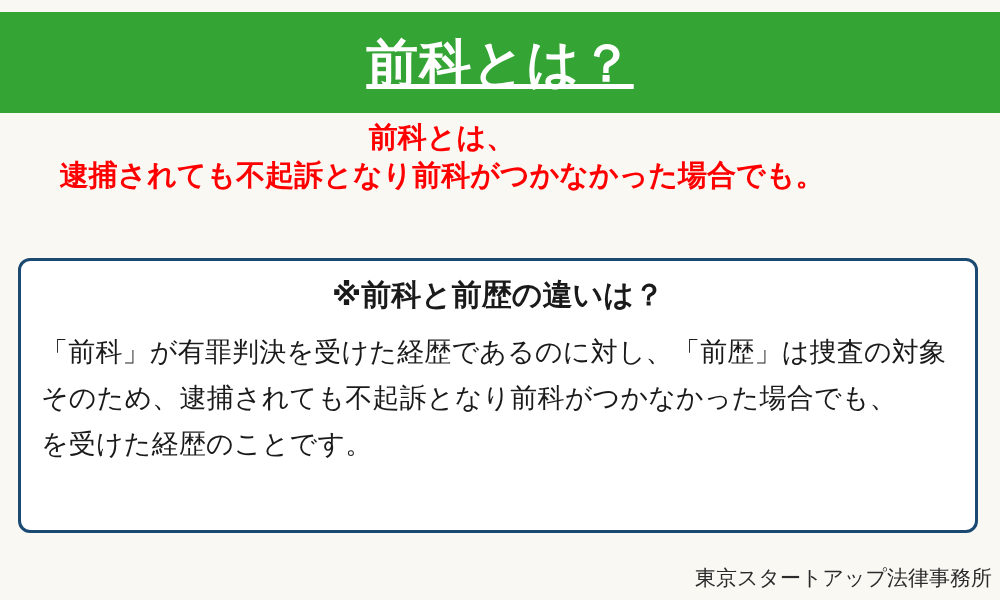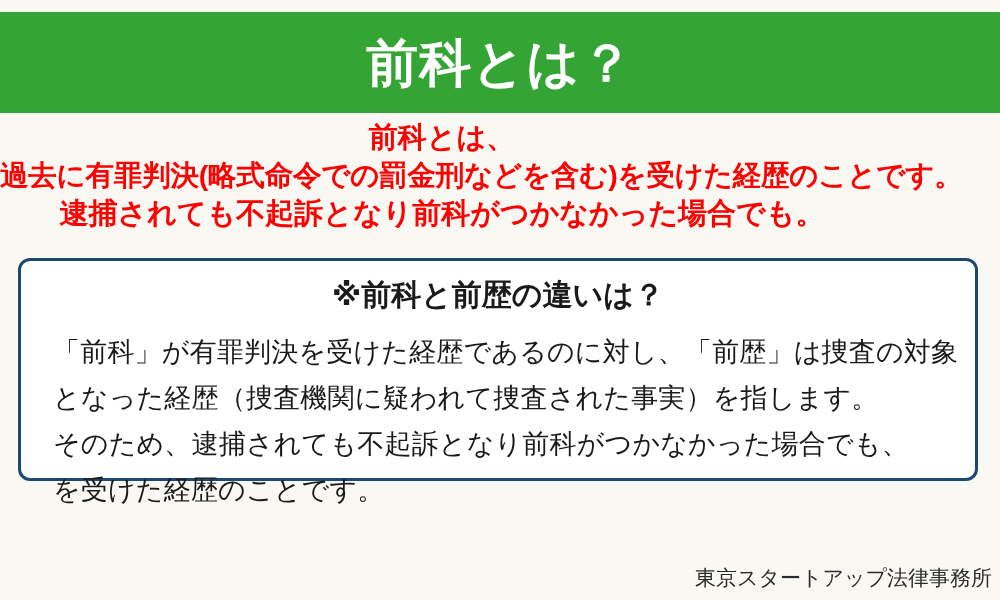--- a/index.html
+++ b/index.html
@@ -32,20 +32,21 @@
     align-items: center;
     justify-content: center;
   }
   .header-title {
     color: #ffffff;
     font-size: 52px;
     font-weight: bold;
     line-height: 1;
     letter-spacing: 1px;
     white-space: nowrap;
+    text-decoration: underline;
   }
 
   
   .lead-block {
     position: absolute;
     left: 0;
     top: 118px;
     width: 884px;
     text-align: center;
   }
@@ -60,38 +61,38 @@
     font-size: 28.5px;
     letter-spacing: -0.2px;
   }
 
   
   .info-box {
     position: absolute;
     left: 18px;
     top: 258px;
     width: 960px;
-    height: 223px;
+    height: 275px;
     box-sizing: border-box;
     border: 3px solid #1a4a72;
     border-radius: 12px;
     background: #ffffff;
   }
   .box-title {
     margin-top: 16px;
     text-align: center;
     color: #1a1a1a;
     font-size: 30px;
     font-weight: bold;
     line-height: 1.2;
     white-space: nowrap;
   }
   .box-body {
     margin-top: 16px;
-    padding: 0 16px 0 32px;
+    padding: 0 16px 0 20px;
   }
   .body-line {
     color: #1a1a1a;
     font-size: 27px;
     line-height: 46px;
     font-weight: normal;
     white-space: nowrap;
     letter-spacing: 0.2px;
   }
 
@@ -110,29 +111,27 @@
 <body>
 
 <div id="infographic">
 
   <div class="header-banner">
     <div class="header-title">前科とは？</div>
   </div>
 
   <div class="lead-block">
     <div class="lead-line">前科とは、</div>
-    <div class="lead-line wide">過去に有罪判決(略式命令での罰金刑などを含む)を受けた経歴のことです。</div>
     <div class="lead-line">逮捕されても不起訴となり前科がつかなかった場合でも。</div>
   </div>
 
   <div class="info-box">
     <div class="box-title">※前科と前歴の違いは？</div>
     <div class="box-body">
       <div class="body-line">「前科」が有罪判決を受けた経歴であるのに対し、「前歴」は捜査の対象</div>
-      <div class="body-line">となった経歴（捜査機関に疑われて捜査された事実）を指します。</div>
       <div class="body-line">そのため、逮捕されても不起訴となり前科がつかなかった場合でも、</div>
       <div class="body-line">を受けた経歴のことです。</div>
     </div>
   </div>
 
   <div class="footer-credit">東京スタートアップ法律事務所</div>
 
 </div>
 
 </body></html>

